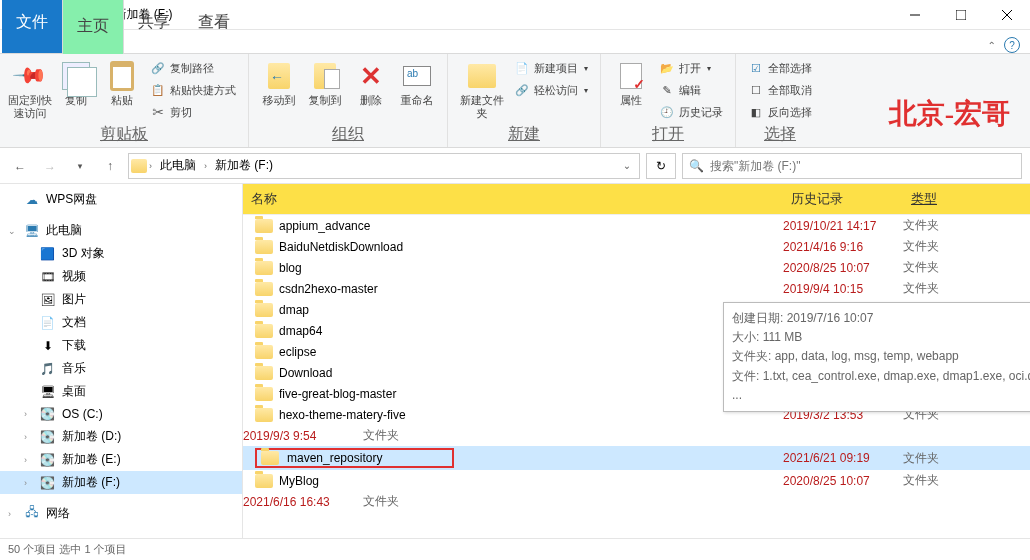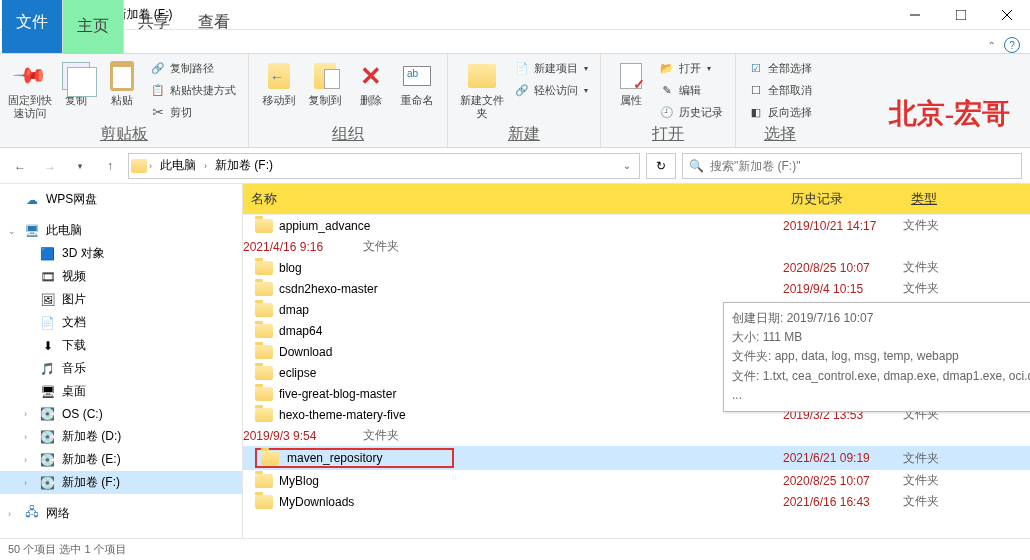--- a/index.html
+++ b/index.html
@@ -394,20 +394,24 @@
     <div id="rows">
         <div class="row">
           <div class="name-cell">
             <span class="folder-icon"></span>
             <span>appium_advance</span>
           </div>
           <div class="date-cell">2019/10/21 14:17</div>
           <div class="type-cell">文件夹</div>
         </div>
         <div class="row">
+          <div class="name-cell">
+            <span class="folder-icon"></span>
+            <span>BaiduNetdiskDownload</span>
+          </div>
           <div class="date-cell">2021/4/16 9:16</div>
           <div class="type-cell">文件夹</div>
         </div>
         <div class="row">
           <div class="name-cell">
             <span class="folder-icon"></span>
             <span>blog</span>
           </div>
           <div class="date-cell">2020/8/25 10:07</div>
           <div class="type-cell">文件夹</div>
@@ -432,31 +436,31 @@
           <div class="name-cell">
             <span class="folder-icon"></span>
             <span>dmap64</span>
           </div>
           <div class="date-cell">2019/7/15 18:29</div>
           <div class="type-cell">文件夹</div>
         </div>
         <div class="row">
           <div class="name-cell">
             <span class="folder-icon"></span>
+            <span>eclipse</span>
+          </div>
+          <div class="date-cell">2019/10/31 10:46</div>
+          <div class="type-cell">文件夹</div>
+        </div>
+        <div class="row">
+          <div class="name-cell">
+            <span class="folder-icon"></span>
             <span>Download</span>
           </div>
           <div class="date-cell">2021/5/27 14:50</div>
-          <div class="type-cell">文件夹</div>
-        </div>
-        <div class="row">
-          <div class="name-cell">
-            <span class="folder-icon"></span>
-            <span>eclipse</span>
-          </div>
-          <div class="date-cell">2019/10/31 10:46</div>
           <div class="type-cell">文件夹</div>
         </div>
         <div class="row">
           <div class="name-cell">
             <span class="folder-icon"></span>
             <span>five-great-blog-master</span>
           </div>
           <div class="date-cell">2019/8/30 9:37</div>
           <div class="type-cell">文件夹</div>
         </div>
@@ -484,24 +488,20 @@
         </div>
         <div class="row">
           <div class="name-cell">
             <span class="folder-icon"></span>
             <span>MyBlog</span>
           </div>
           <div class="date-cell">2020/8/25 10:07</div>
           <div class="type-cell">文件夹</div>
         </div>
         <div class="row">
-          <div class="name-cell">
-            <span class="folder-icon"></span>
-            <span>MyDownloads</span>
-          </div>
           <div class="date-cell">2021/6/16 16:43</div>
           <div class="type-cell">文件夹</div>
         </div>
       </div>
     <div class="tooltip" style="left:480px; top:118px; width:340px;">
       <div>创建日期: 2019/7/16 10:07</div>
       <div>大小: 111 MB</div>
       <div>文件夹: app, data, log, msg, temp, webapp</div>
       <div>文件: 1.txt, cea_control.exe, dmap.exe, dmap1.exe, oci.dll, ...</div>
     </div>

